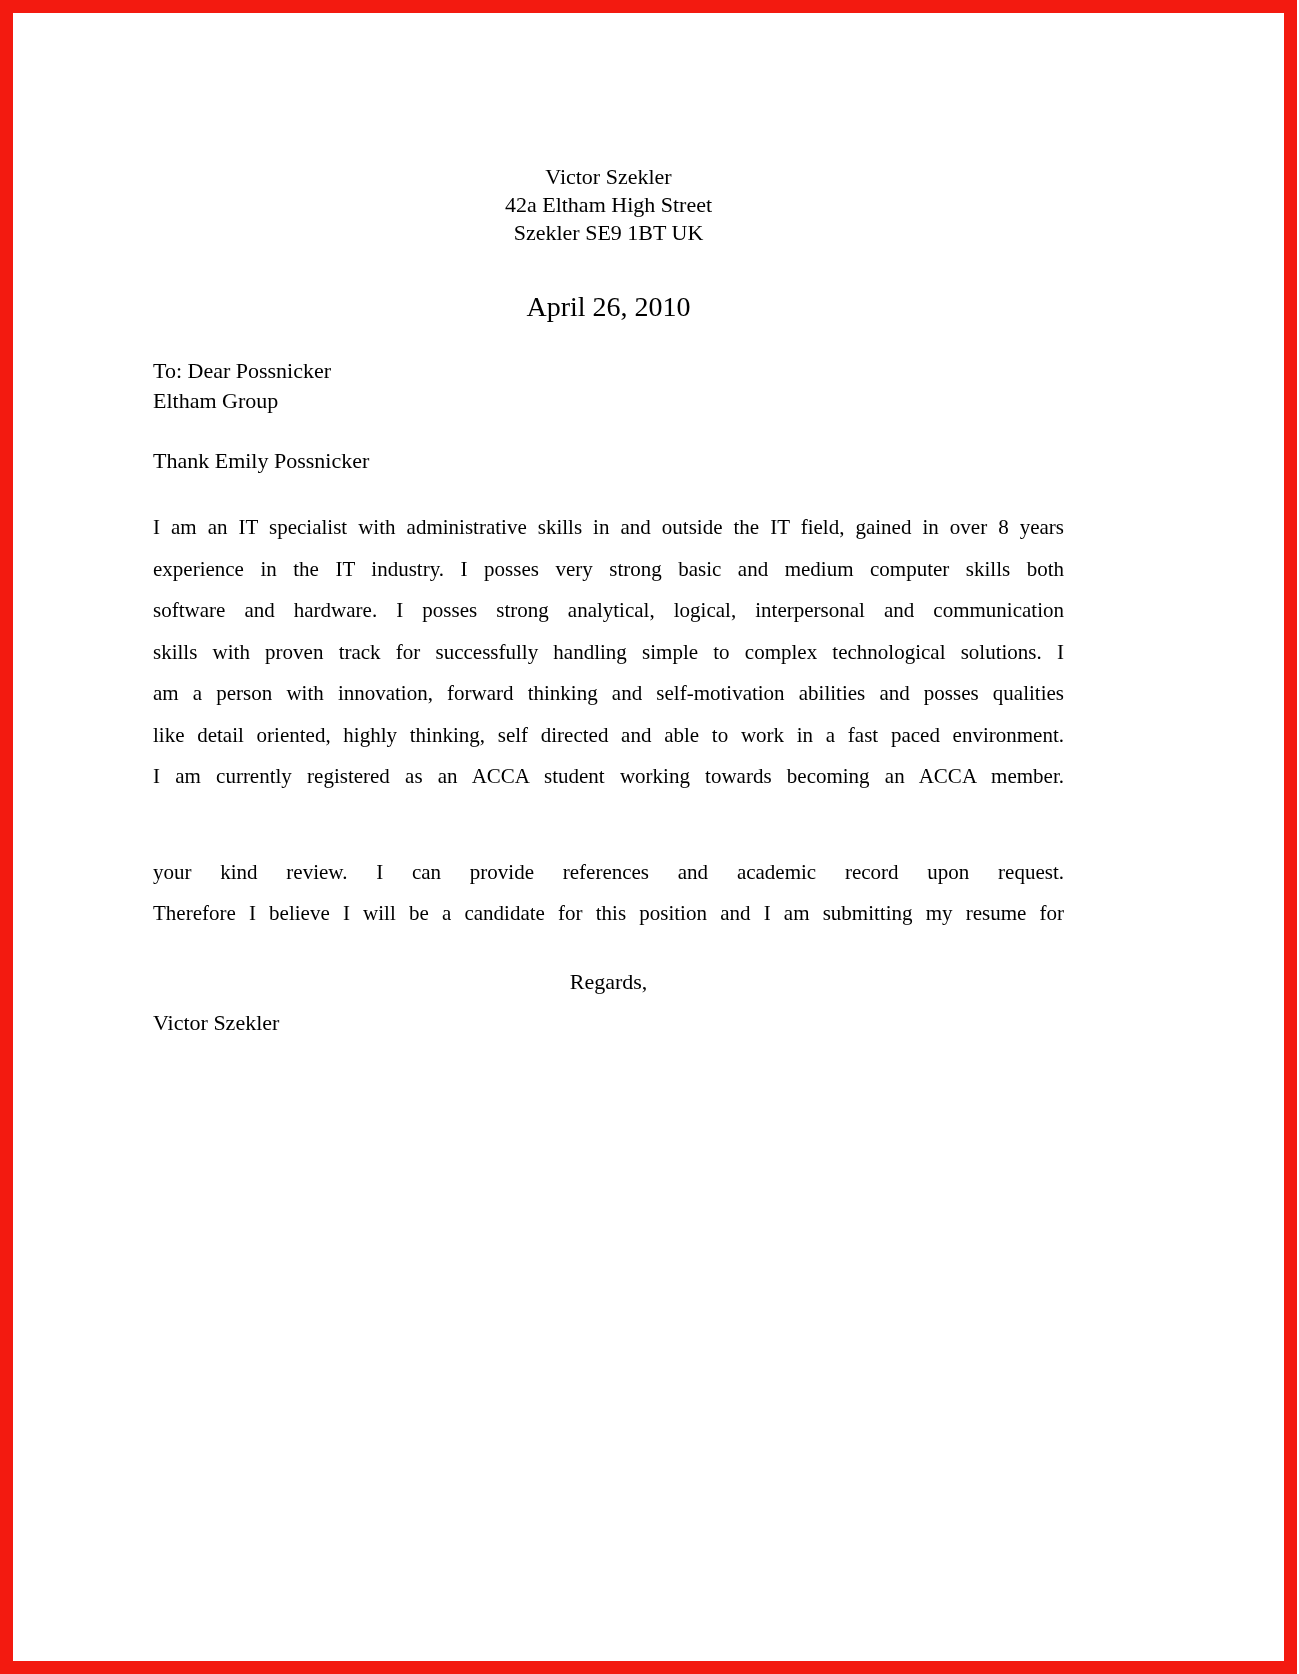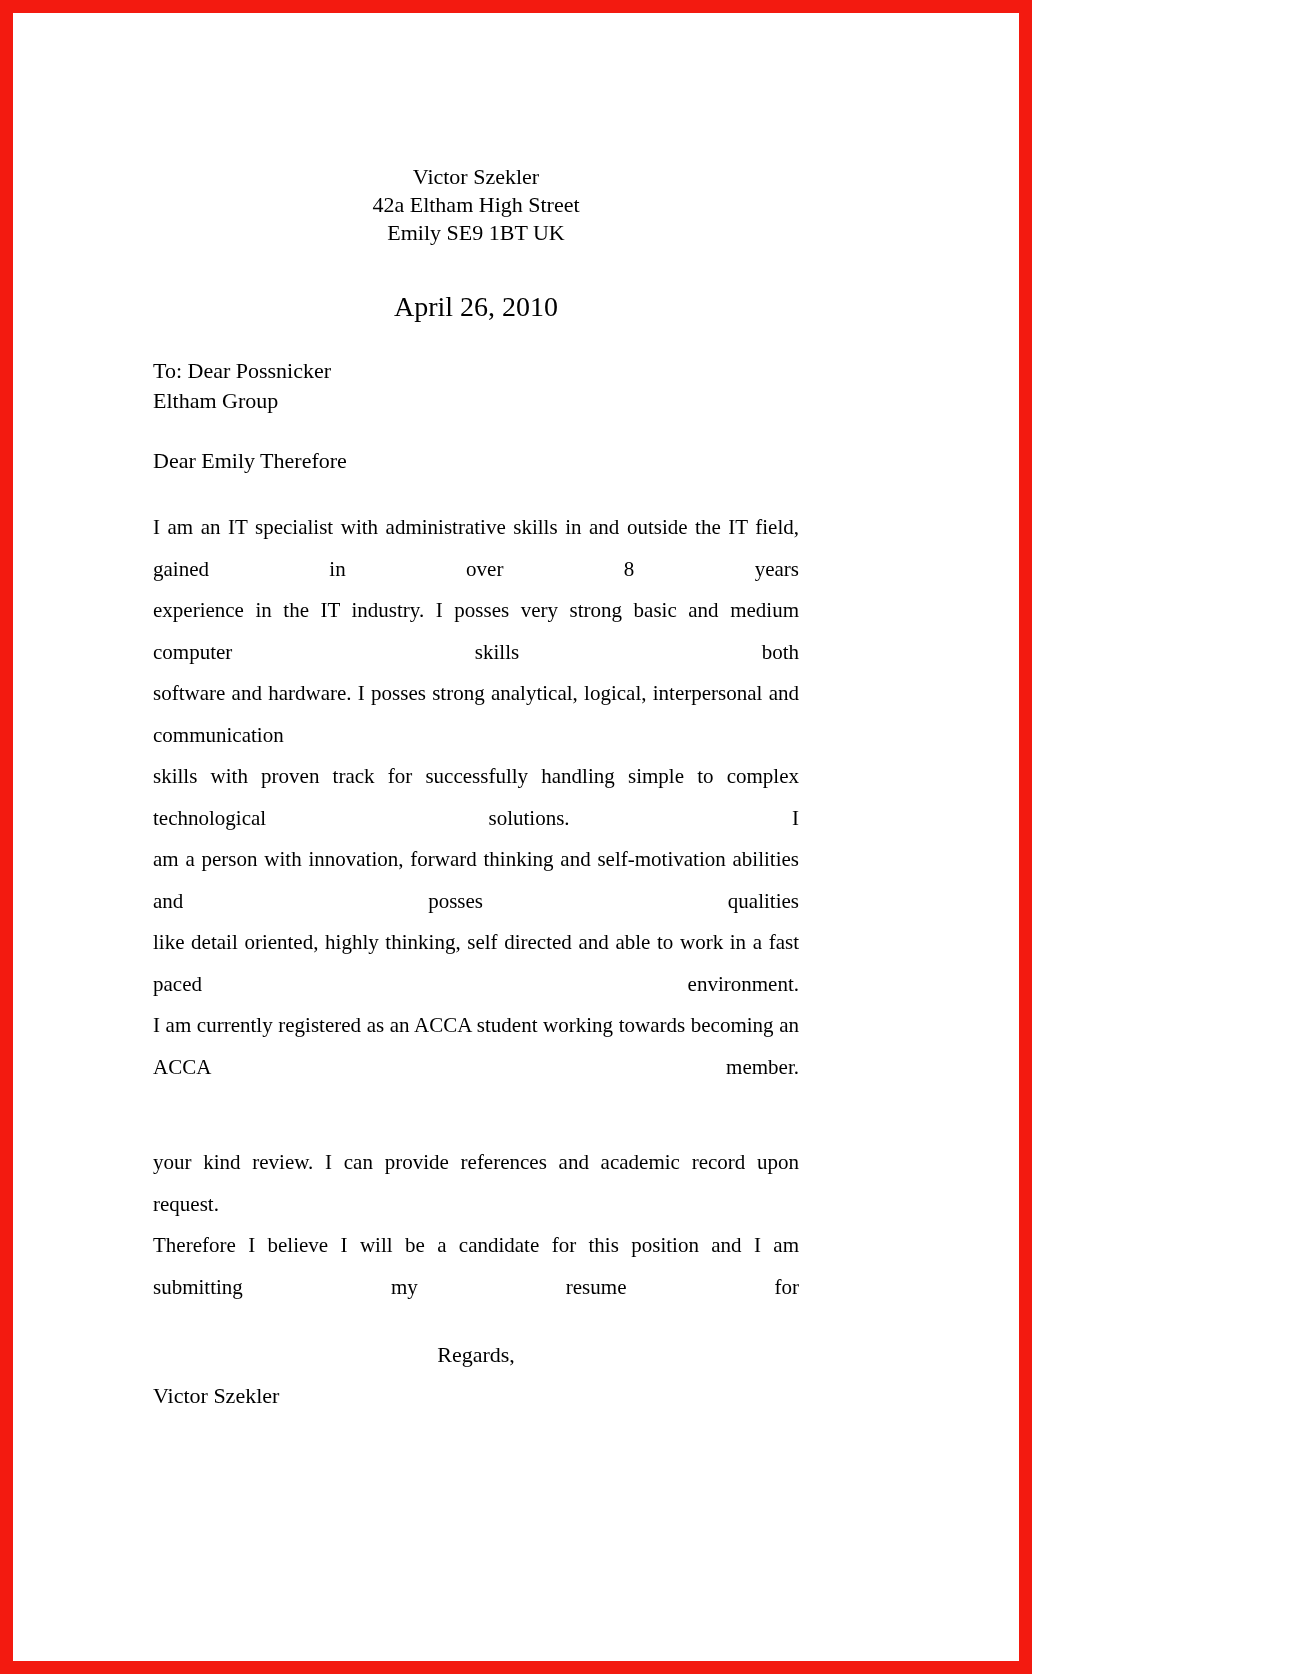--- a/index.html
+++ b/index.html
@@ -2,21 +2,21 @@
 <html><head>
 <meta charset="utf-8">
 <style>
   html, body {
     margin: 0;
     padding: 0;
     background: #ffffff;
   }
   .page {
     position: relative;
-    width: 1032px;
+    width: 1297px;
     height: 1674px;
     box-sizing: border-box;
     border: 13px solid #f31a10;
     background: #ffffff;
     color: #000000;
     font-family: "Liberation Serif", "DejaVu Serif", serif;
     overflow: hidden;
   }
   .content {
     padding-left: 140px;
@@ -76,31 +76,31 @@
 </style>
 </head>
 <body>
 
 <div class="page" style="border-color: rgb(243, 26, 16); background: rgb(255, 255, 255); color: rgb(0, 0, 0);">
   <div class="content">
 
     <div class="sender">
       <div>Victor Szekler</div>
       <div>42a Eltham High Street</div>
-      <div>Emily SE9 1BT UK</div>
+      <div>Szekler SE9 1BT UK</div>
     </div>
 
     <div class="date">April 26, 2010</div>
 
     <div class="recipient">
       <div>To: Dear Possnicker</div>
       <div>Eltham Group</div>
     </div>
 
-    <div class="salutation">Dear Emily Therefore</div>
+    <div class="salutation">Thank Emily Possnicker</div>
 
     <div class="para">
       <div class="jline">I am an IT specialist with administrative skills in and outside the IT field, gained in over 8 years</div>
       <div class="jline">experience in the IT industry. I posses very strong basic and medium computer skills both</div>
       <div class="jline">software and hardware. I posses strong analytical, logical, interpersonal and communication</div>
       <div class="jline">skills with proven track for successfully handling simple to complex technological solutions. I</div>
       <div class="jline">am a person with innovation, forward thinking and self-motivation abilities and posses qualities</div>
       <div class="jline">like detail oriented, highly thinking, self directed and able to work in a fast paced environment.</div>
       <div class="jline">I am currently registered as an ACCA student working towards becoming an ACCA member.</div>
     </div>

